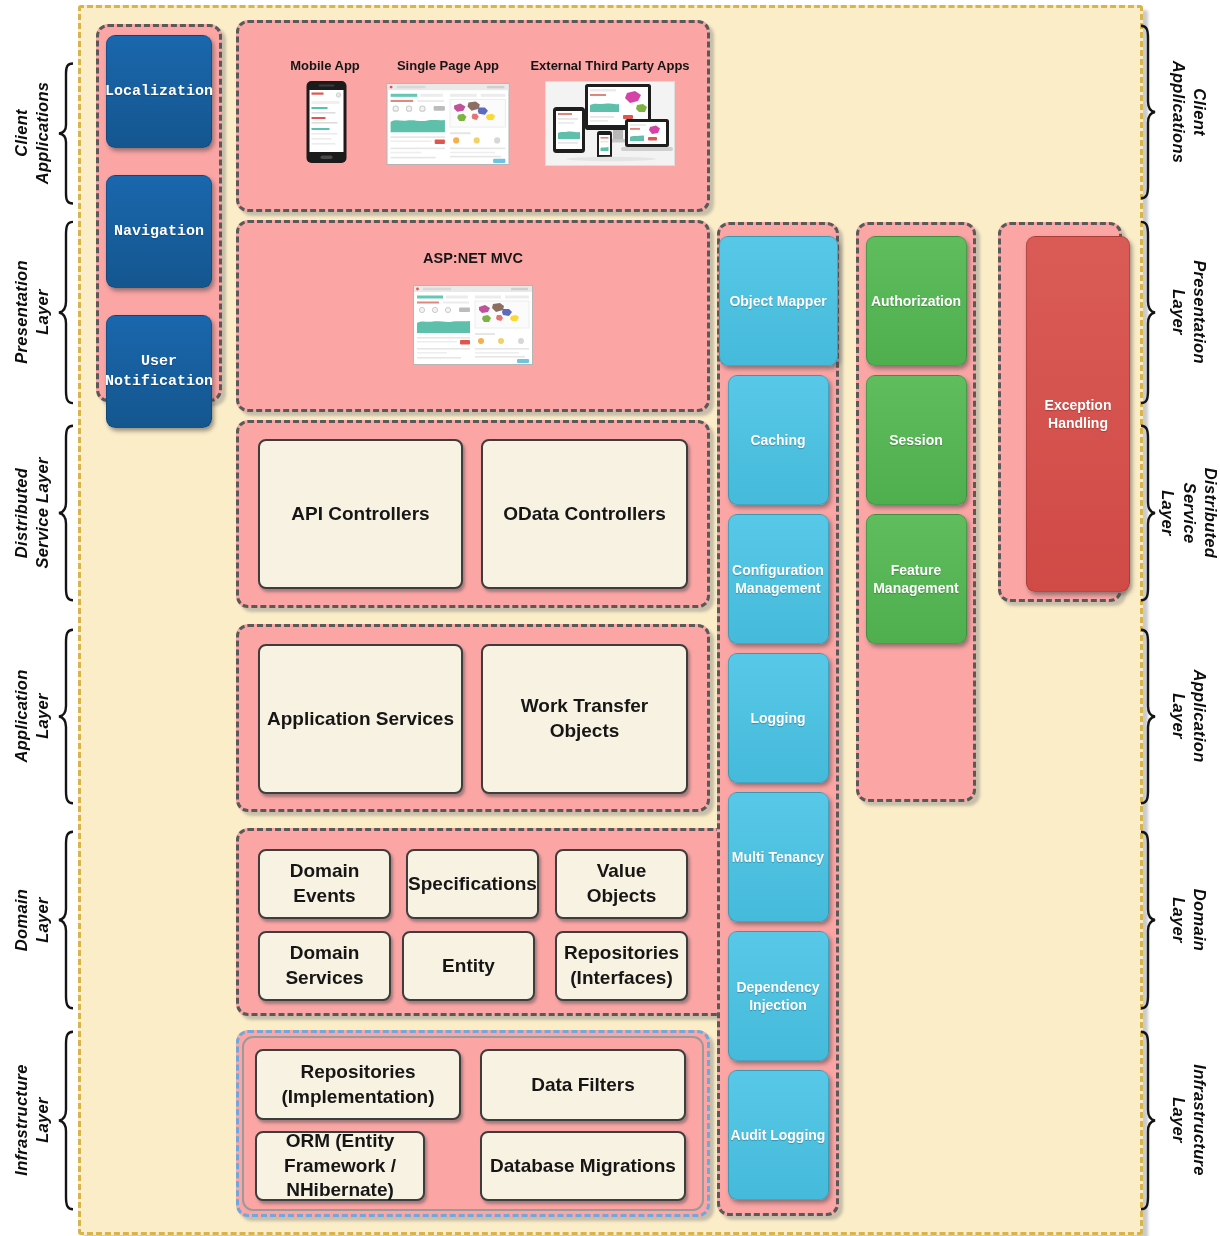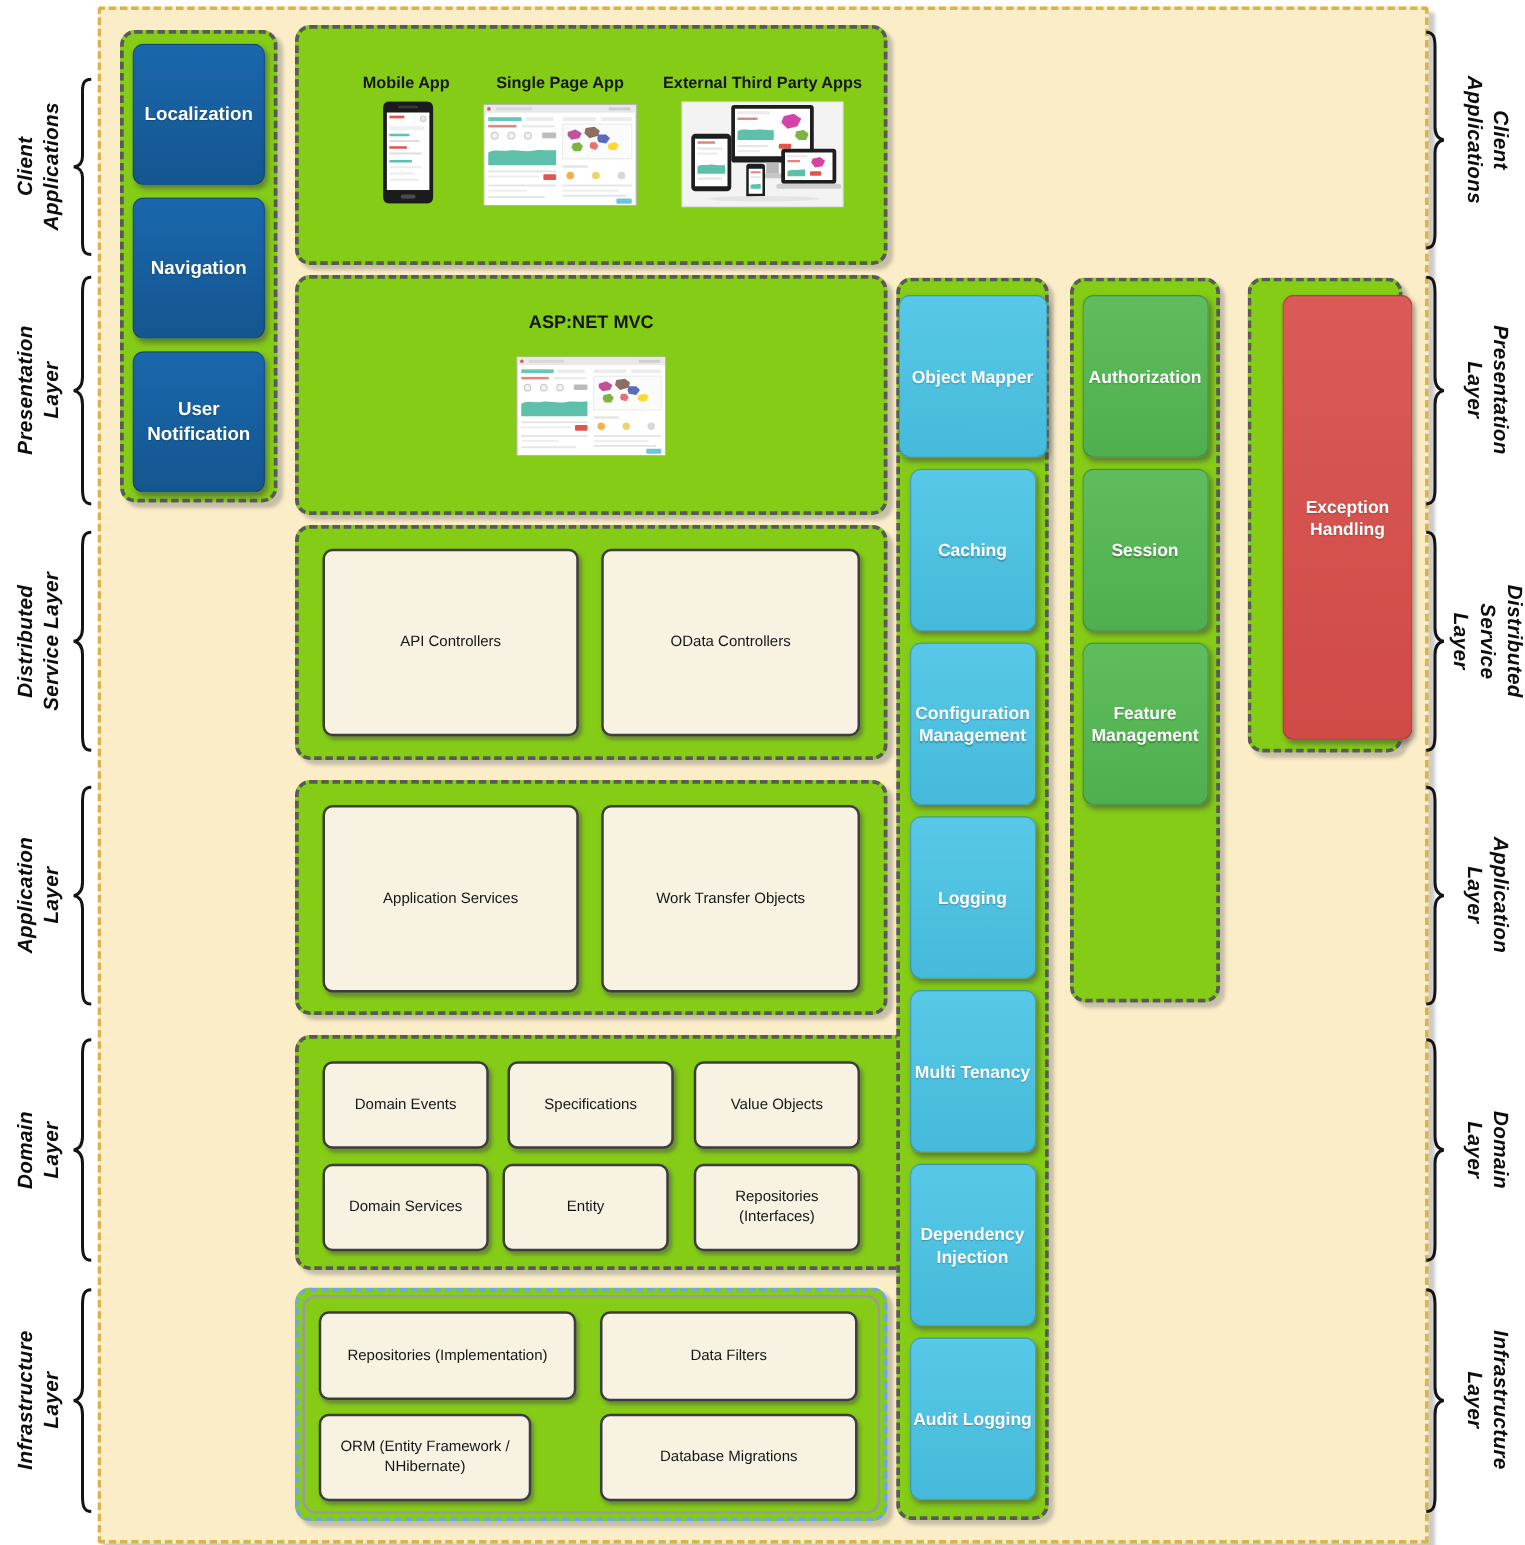--- a/index.html
+++ b/index.html
@@ -1,27 +1,27 @@
 <!DOCTYPE html>
 <html><head>
 <meta charset="utf-8">
 <style>
   html,body{margin:0;padding:0;background:#ffffff;}
   #stage{position:relative;width:1220px;height:1236px;font-family:"Liberation Sans","DejaVu Sans",sans-serif;overflow:hidden;}
   .abs{position:absolute;}
   
   .canvas{background:#FBEDC8;border:3px dashed #D9B44A;border-radius:3px;box-shadow:5px 5px 3px rgba(140,140,140,.45);}
   
-  .group{background:#84cc16;border:3px dashed #595959;border-radius:12px;box-shadow:4px 4px 3px rgba(120,120,120,.4);}
+  .group{background:#fca5a5;border:3px dashed #595959;border-radius:12px;box-shadow:4px 4px 3px rgba(120,120,120,.4);}
   .group.infra{border-color:#6FA8DC;}
   .infra-inner{position:absolute;inset:3px;border:2px solid #9a9a9a;border-radius:11px;pointer-events:none;}
   
   .cream{background:#F7F2E2;border:2px solid #3d3d3d;border-radius:8px;box-shadow:2px 3px 3px rgba(80,80,80,.5);
          display:flex;align-items:center;justify-content:center;text-align:center;
-         font-weight:normal;font-size:12px;color:#161616;white-space:pre-line;line-height:1.3;padding:4px;box-sizing:border-box;}
+         font-weight:bold;font-size:19px;color:#161616;white-space:pre-line;line-height:1.3;padding:4px;box-sizing:border-box;}
   
   .pill{border-radius:9px;color:#fff;font-weight:bold;font-size:14px;display:flex;align-items:center;justify-content:center;
         text-align:center;box-shadow:2px 3px 4px rgba(70,70,70,.55);white-space:pre-line;line-height:1.3;
         border:1px solid rgba(0,0,0,.18);box-sizing:border-box;flex:0 0 auto;text-shadow:0 1px 1px rgba(0,0,0,.25);}
   .navy{background:linear-gradient(#1a67ad,#14568f);}
   .cyan{background:linear-gradient(#58c8e8,#45bada);}
   .green{background:linear-gradient(#5fbd5e,#4fae4e);}
   .red{background:linear-gradient(#da5b56,#d04a46);}
   .colcol{display:flex;flex-direction:column;align-items:center;gap:9px;padding-top:11px;box-sizing:border-box;}
   
@@ -200,21 +200,21 @@
 Layer</div>
   <div class="side-label r" style="left:1189px;top:513px;">Distributed
 Service Layer</div>
   <div class="side-label r" style="left:1189px;top:716px;">Application
 Layer</div>
   <div class="side-label r" style="left:1189px;top:920px;">Domain
 Layer</div>
   <div class="side-label r" style="left:1189px;top:1120px;">Infrastructure
 Layer</div>
 
-  <div class="abs group colcol" style="left:96px;top:24px;width:126px;height:378px;gap:10px;padding-top:8px;">
+  <div class="abs group colcol" style="left:96px;top:24px;width:126px;height:378px;gap:27px;padding-top:8px;font-family:Liberation Mono, monospace;">
     <div class="pill navy" style="width:106px;height:113px;font-size:15px;">Localization</div>
     <div class="pill navy" style="width:106px;height:113px;font-size:15px;">Navigation</div>
     <div class="pill navy" style="width:106px;height:113px;font-size:15px;">User
 Notification</div>
   </div>
 
   <div class="abs group" style="left:236px;top:20px;width:468px;height:186px;">
     <div class="figcap" style="left:86px;top:35px;">Mobile App</div>
     <div class="figcap" style="left:209px;top:35px;">Single Page App</div>
     <div class="figcap" style="left:371px;top:35px;">External Third Party Apps</div>

